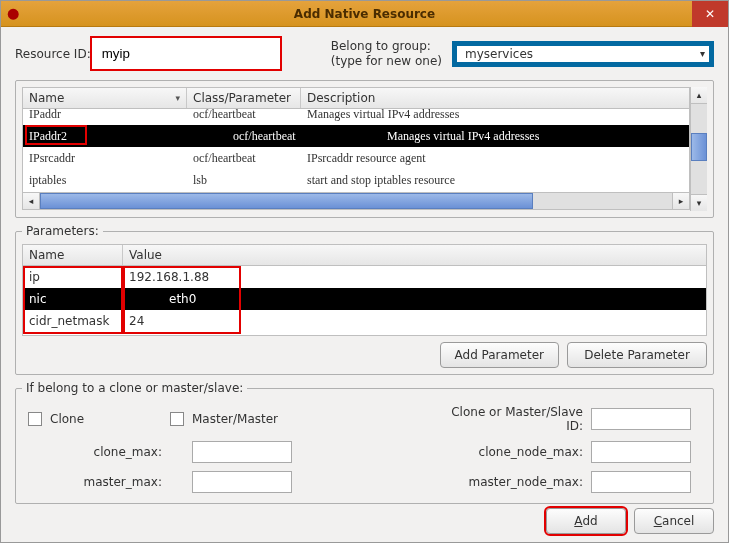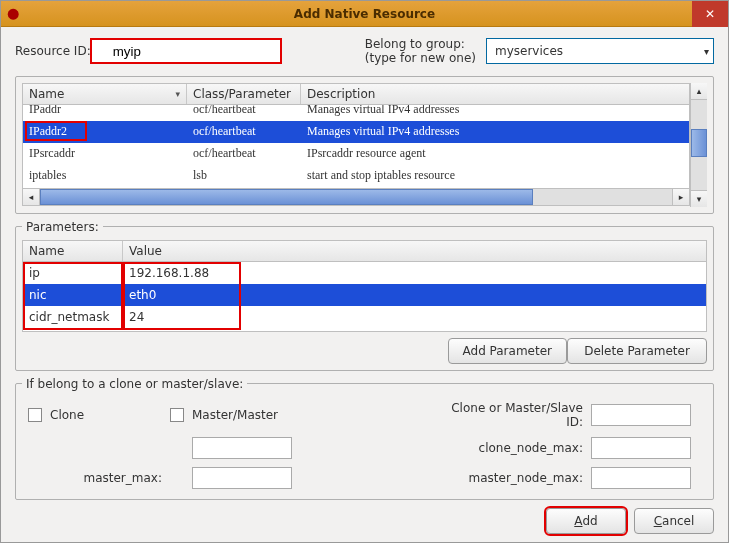--- a/index.html
+++ b/index.html
@@ -49,43 +49,43 @@
   }
   .row {
     display: flex;
     align-items: center;
     gap: 10px;
   }
   .top-row { margin-bottom: 10px; }
   .top-row .lcol { display: flex; align-items: center; gap: 0; }
   .lbl { white-space: nowrap; }
   .textfield {
-    height: 24px;
+    height: 33px;
     border: 1px solid #aaa;
     background: #fff;
-    padding: 2px 21px;
+    padding: 2px 10px;
   }
   .hi-red {
     outline: 2px solid #e20000;
     outline-offset: -1px;
   }
   .group-box {
     display: flex;
     align-items: center;
     gap: 10px;
     margin-left: auto;
   }
   .group-lbl { line-height: 1.2; }
   .combo {
     display:flex; align-items:center;
     height: 26px;
-    border: 1px solid #0369a1;
+    border: 5px solid #0369a1;
     background: #fff;
     padding: 2px 4px 2px 8px;
-    width: 228px;
+    width: 262px;
     justify-content: space-between;
   }
   .combo .arrow { font-size: 10px; }
   fieldset {
     border: 1px solid #b0b0b0;
     border-radius: 2px;
     margin: 4px 0 6px 0;
     padding: 6px 6px 6px 6px;
   }
   legend { padding: 0 4px; }
@@ -121,22 +121,23 @@
   .grow {
     display: flex;
     height: 22px;
     align-items: center;
   }
   .grow > div { padding: 0 6px; overflow: hidden; white-space: nowrap; text-overflow: ellipsis; }
   .type-body .c1 { width: 164px; }
   .type-body .c2 { width: 114px; }
   .type-body .c3 { flex: 1; }
   .grow.sel {
-    background: #1d4ed8;
+    background: #000000;
     color: #fff;
+    gap: 40px;
   }
   .scroll-strip {
     display:flex;
     border:1px solid #bfbfbf;
     border-top:none;
     height:17px;
     background:#f0f0f0;
   }
   .scroll-strip .track{flex:1; position:relative; background:#e0e0e0;}
   .scroll-strip .thumb{
@@ -185,20 +186,21 @@
   .param-body .c1 { width: 100px; }
   .param-body .c2 { flex:1; }
   .param-box-hi {
     position:absolute;
     border:2px solid #e20000;
     pointer-events:none;
   }
   .btns-row {
     display:flex;
     justify-content:flex-end;
+    gap:8px;
     margin-top:6px;
   }
   .btn {
     min-width: 110px;
     height: 26px;
     border:1px solid #9a9a9a;
     border-radius:4px;
     background: linear-gradient(#fdfdfd,#e4e4e4);
     display:inline-flex;
     align-items:center;
@@ -344,20 +346,21 @@
       <div class="clone-grid">
         <span class="chk"></span>
         <span>Clone</span>
         <span class="chk"></span>
         <span>Master/Master</span>
         <span></span>
         <span class="rlabel">Clone or Master/Slave ID:</span>
         <input class="minifield" style="">
 
         <span></span>
+        <span class="rlabel">clone_max:</span>
         <span></span>
         <input class="minifield" style="grid-column: 4;">
         <span></span>
         <span class="rlabel">clone_node_max:</span>
         <input class="minifield" style="">
 
         <span></span>
         <span class="rlabel">master_max:</span>
         <span></span>
         <input class="minifield" style="grid-column: 4;">

